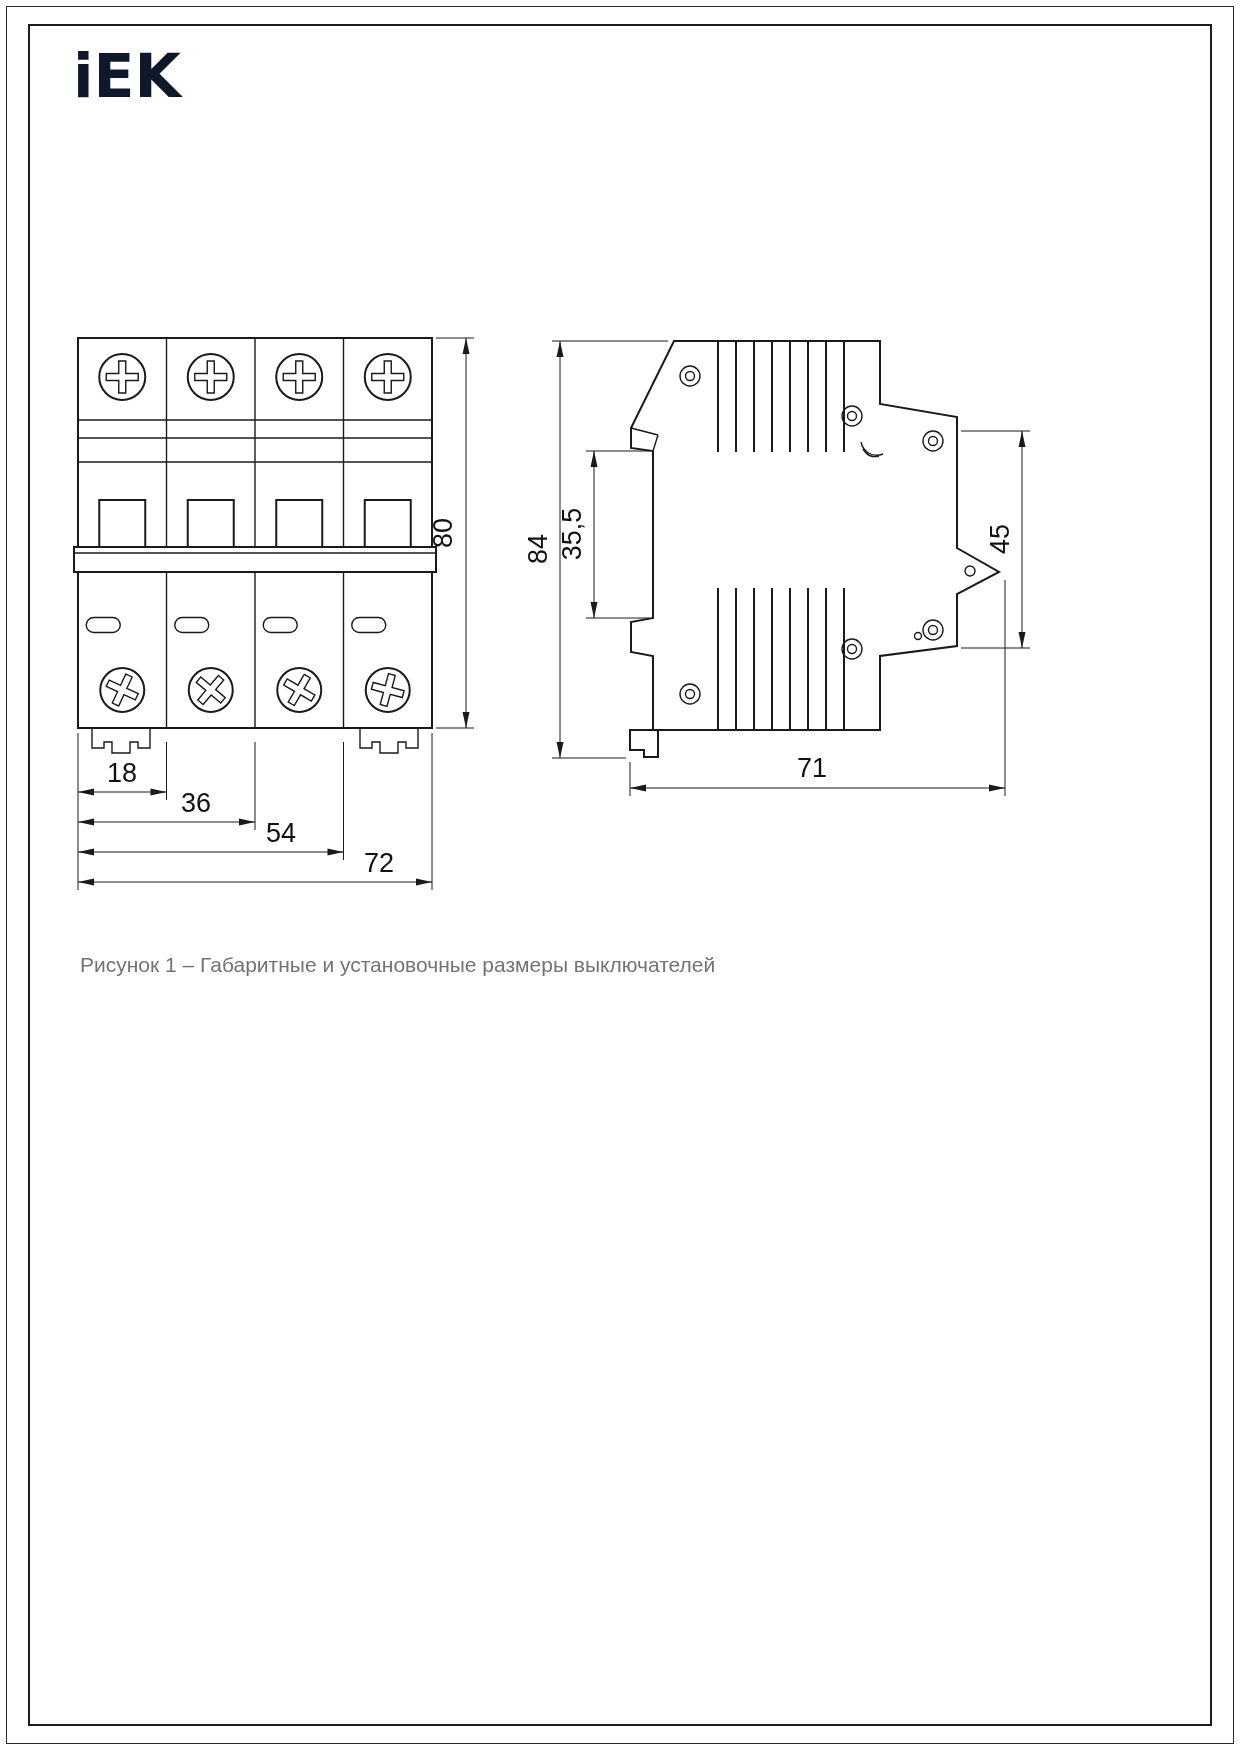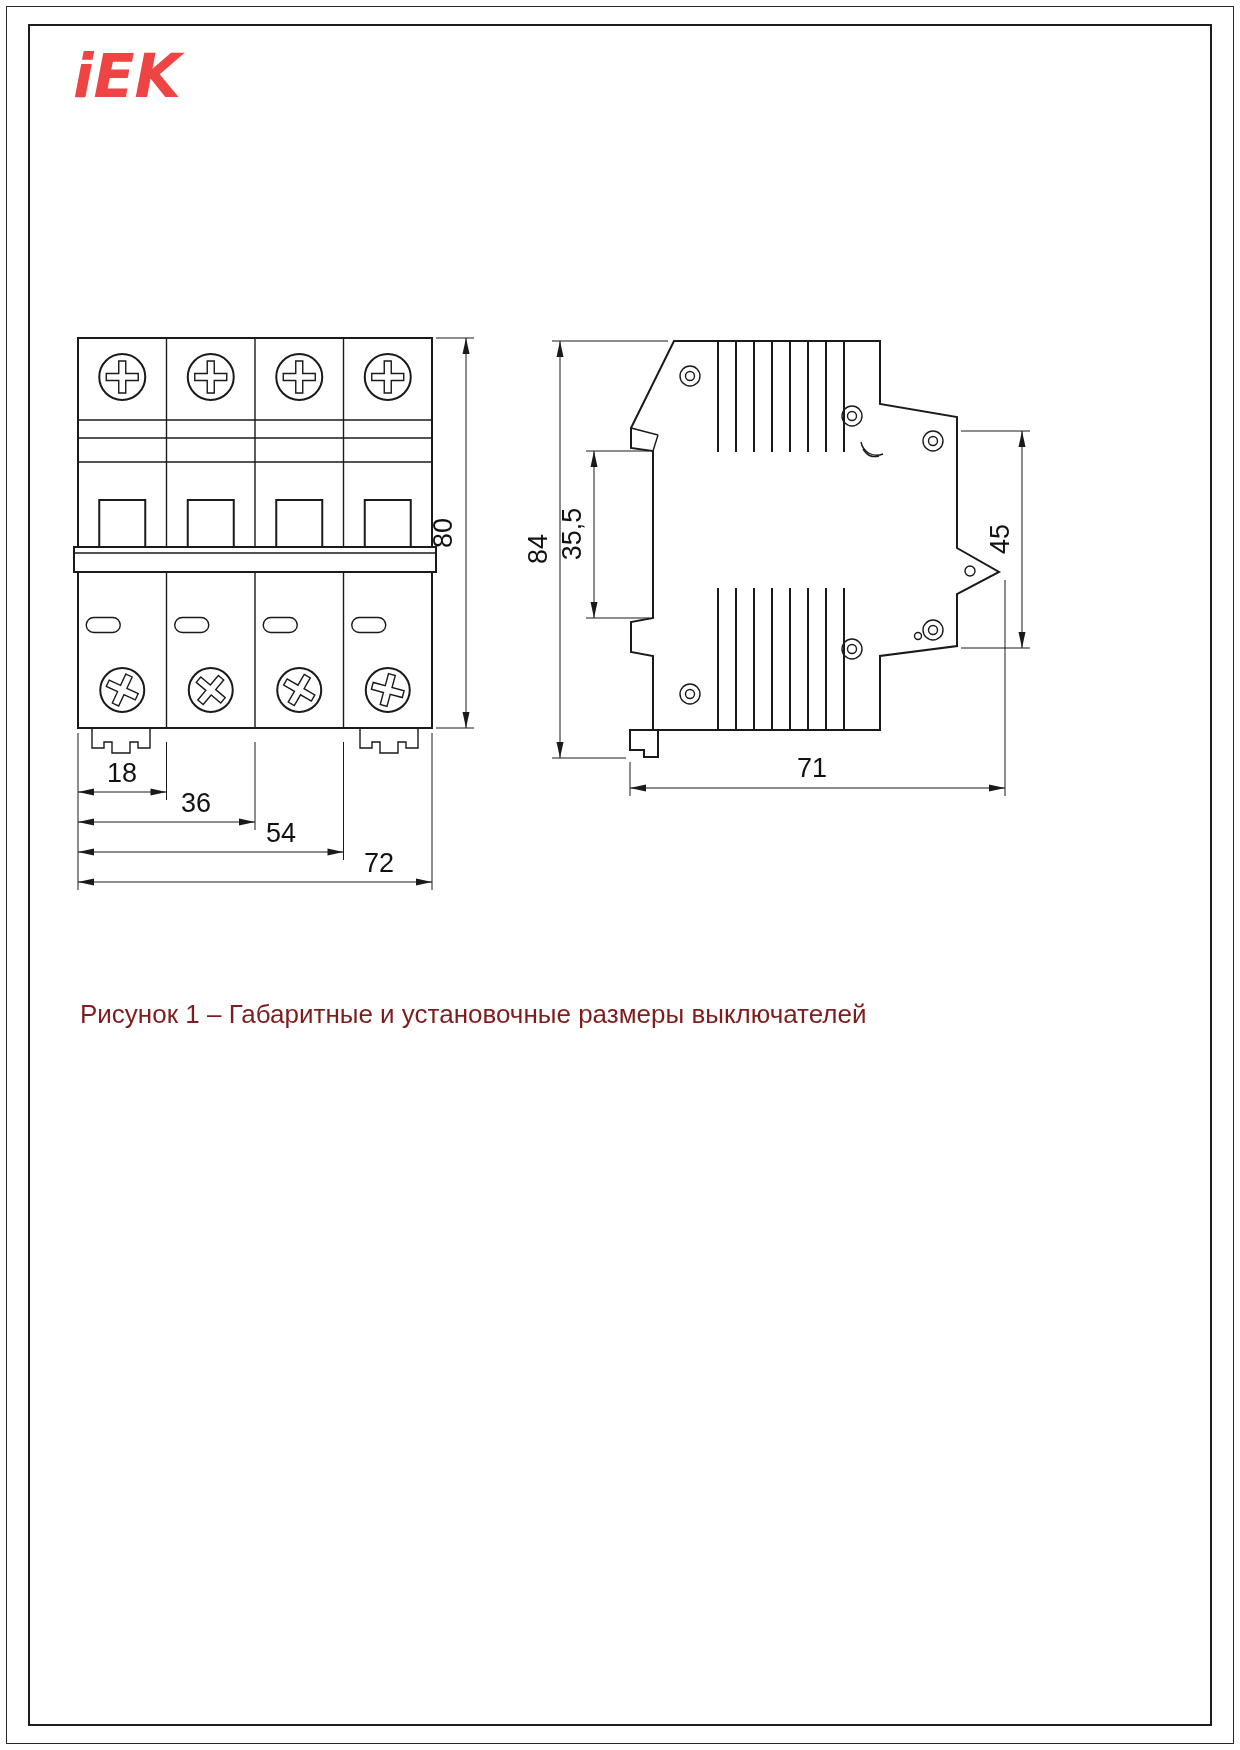--- a/index.html
+++ b/index.html
@@ -4,22 +4,22 @@
 <style>
   html,body{margin:0;padding:0;background:#fff;}
   body{width:1240px;height:1750px;position:relative;overflow:hidden;
        font-family:"Liberation Sans",sans-serif;color:#111;}
   .frame-outer{position:absolute;left:6px;top:6px;right:6px;bottom:6px;
        border:1.5px solid #2a2a2a;}
   .frame-inner{position:absolute;left:28px;top:24px;right:28px;bottom:24px;
        border:2px solid #1d1d1d;}
   .logo{position:absolute;left:73px;top:46px;
        font-family:"DejaVu Sans",sans-serif;font-weight:bold;
-       font-size:60px;line-height:1;letter-spacing:0;color:#ef4444;font-style:italic;}
-  .caption{position:absolute;left:80px;top:999px;font-size:26px;color:#7f1d1d;}
+       font-size:60px;line-height:1;letter-spacing:0;color:#0f172a;}
+  .caption{position:absolute;left:80px;top:953px;font-size:21px;color:#737373;}
   svg.drawing{position:absolute;left:0;top:0;}
   .outline{fill:none;stroke:#1a1a1a;stroke-width:2;}
   .outline-w{fill:#fff;stroke:#1a1a1a;stroke-width:2;}
   .detail{fill:none;stroke:#1a1a1a;stroke-width:1.4;}
   .slot{fill:none;stroke:#1a1a1a;stroke-width:2;}
   .thin{fill:none;stroke:#1a1a1a;stroke-width:1;}
   .arrow{fill:#1a1a1a;stroke:none;}
   .dimtext{font-family:"Liberation Sans",sans-serif;font-size:27px;fill:#111;}
 </style>
 </head>

